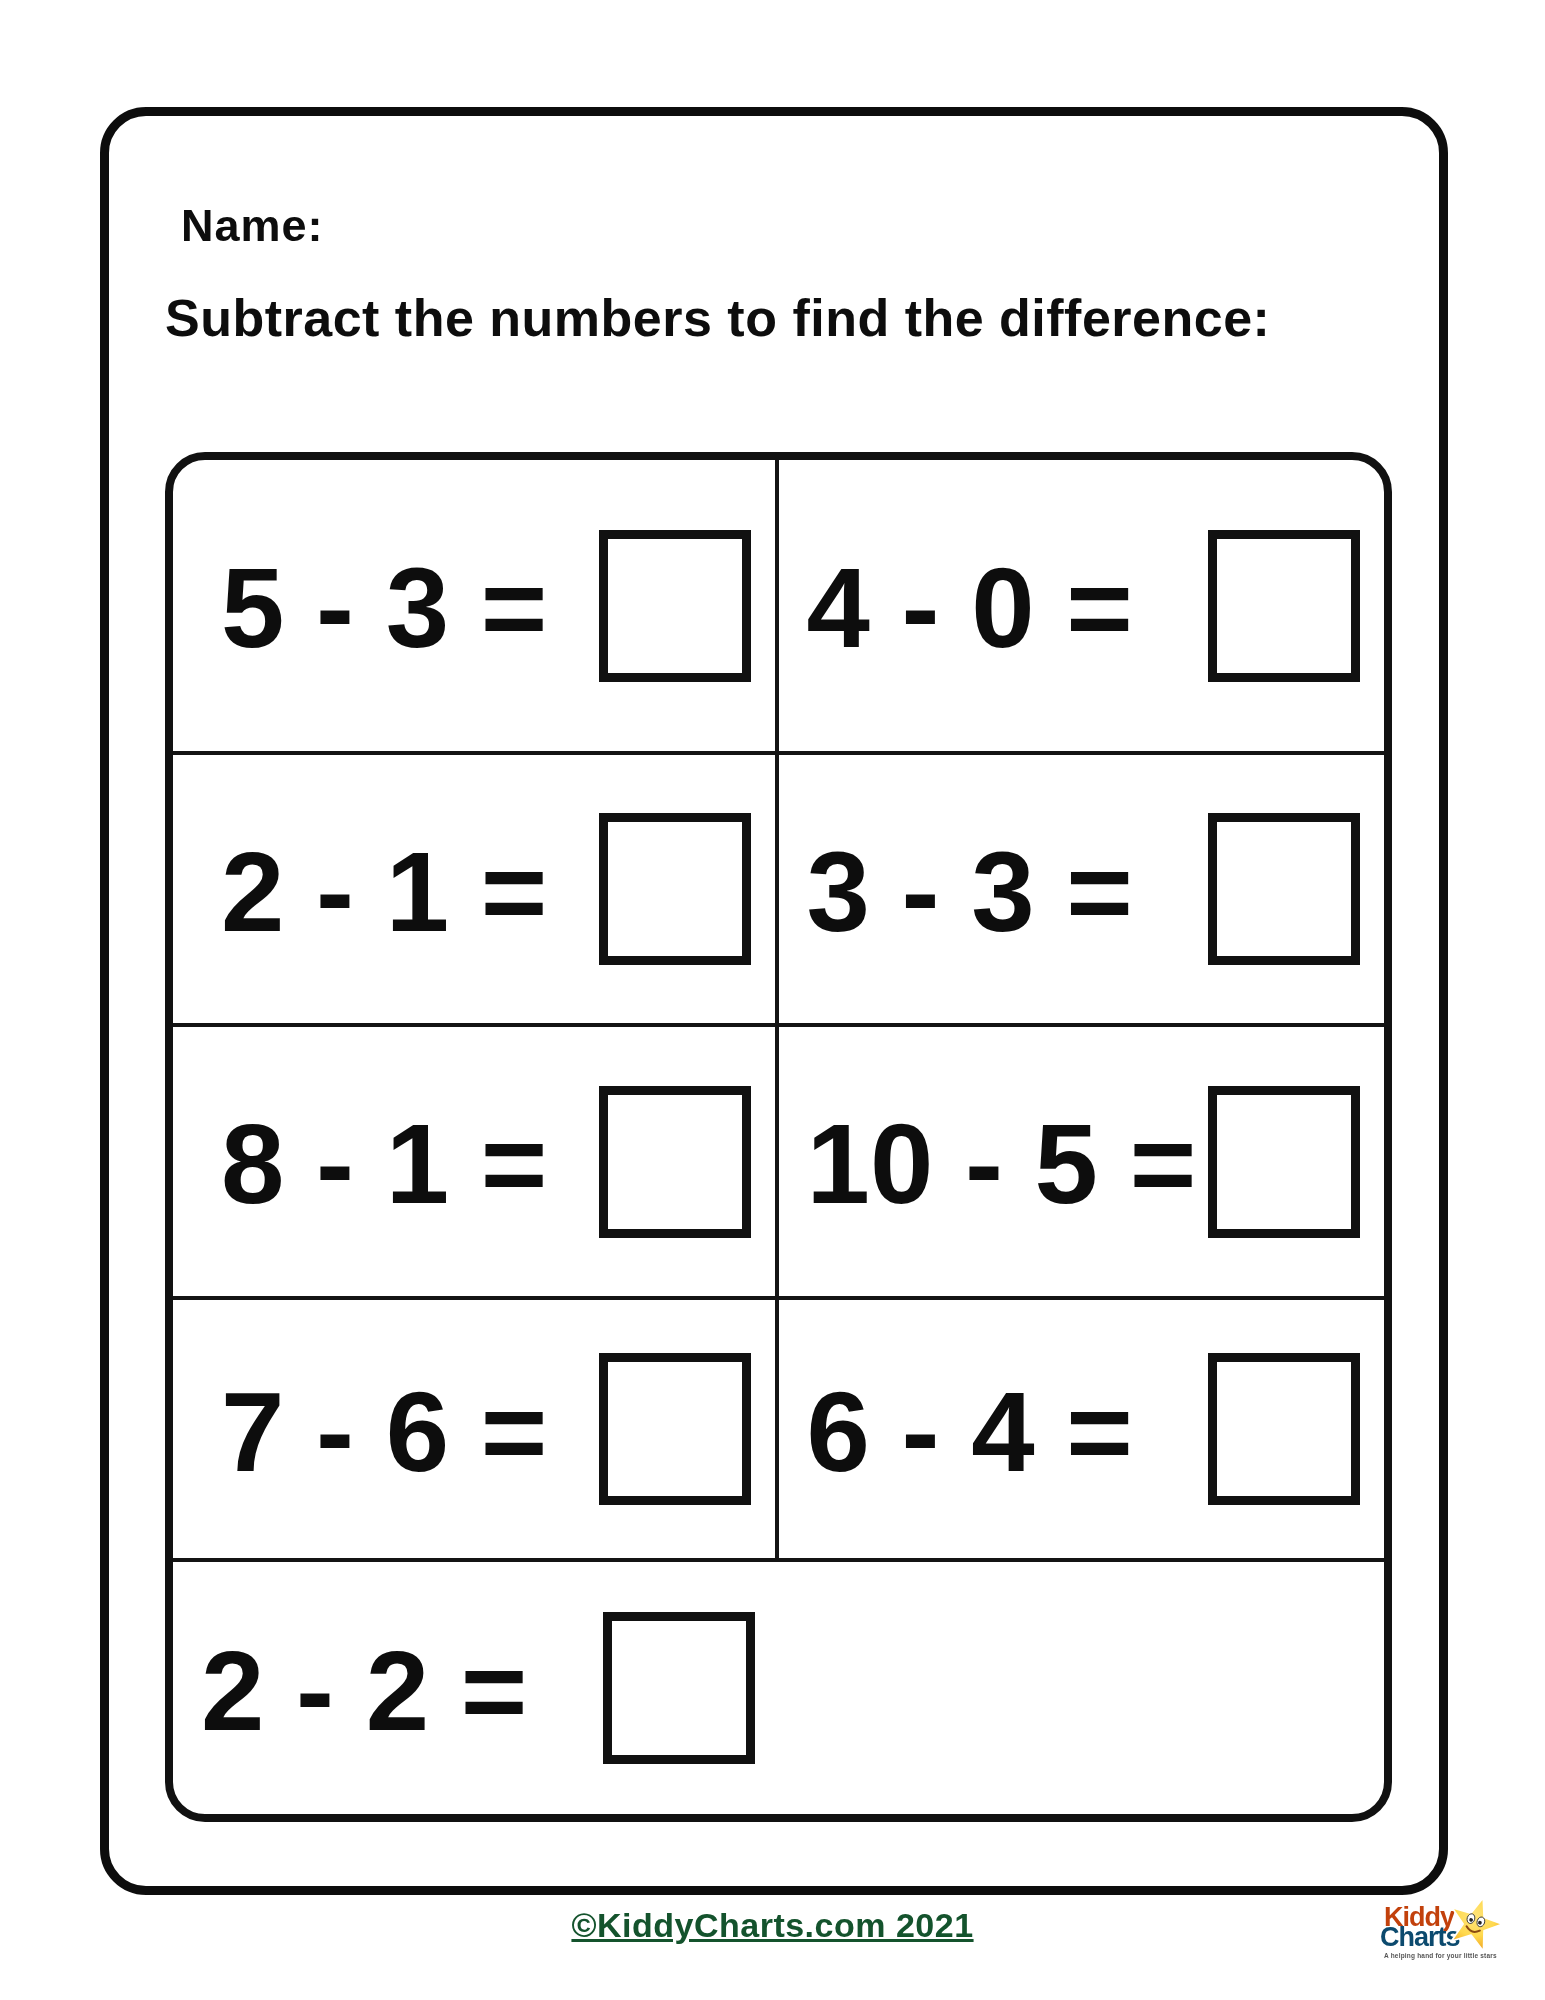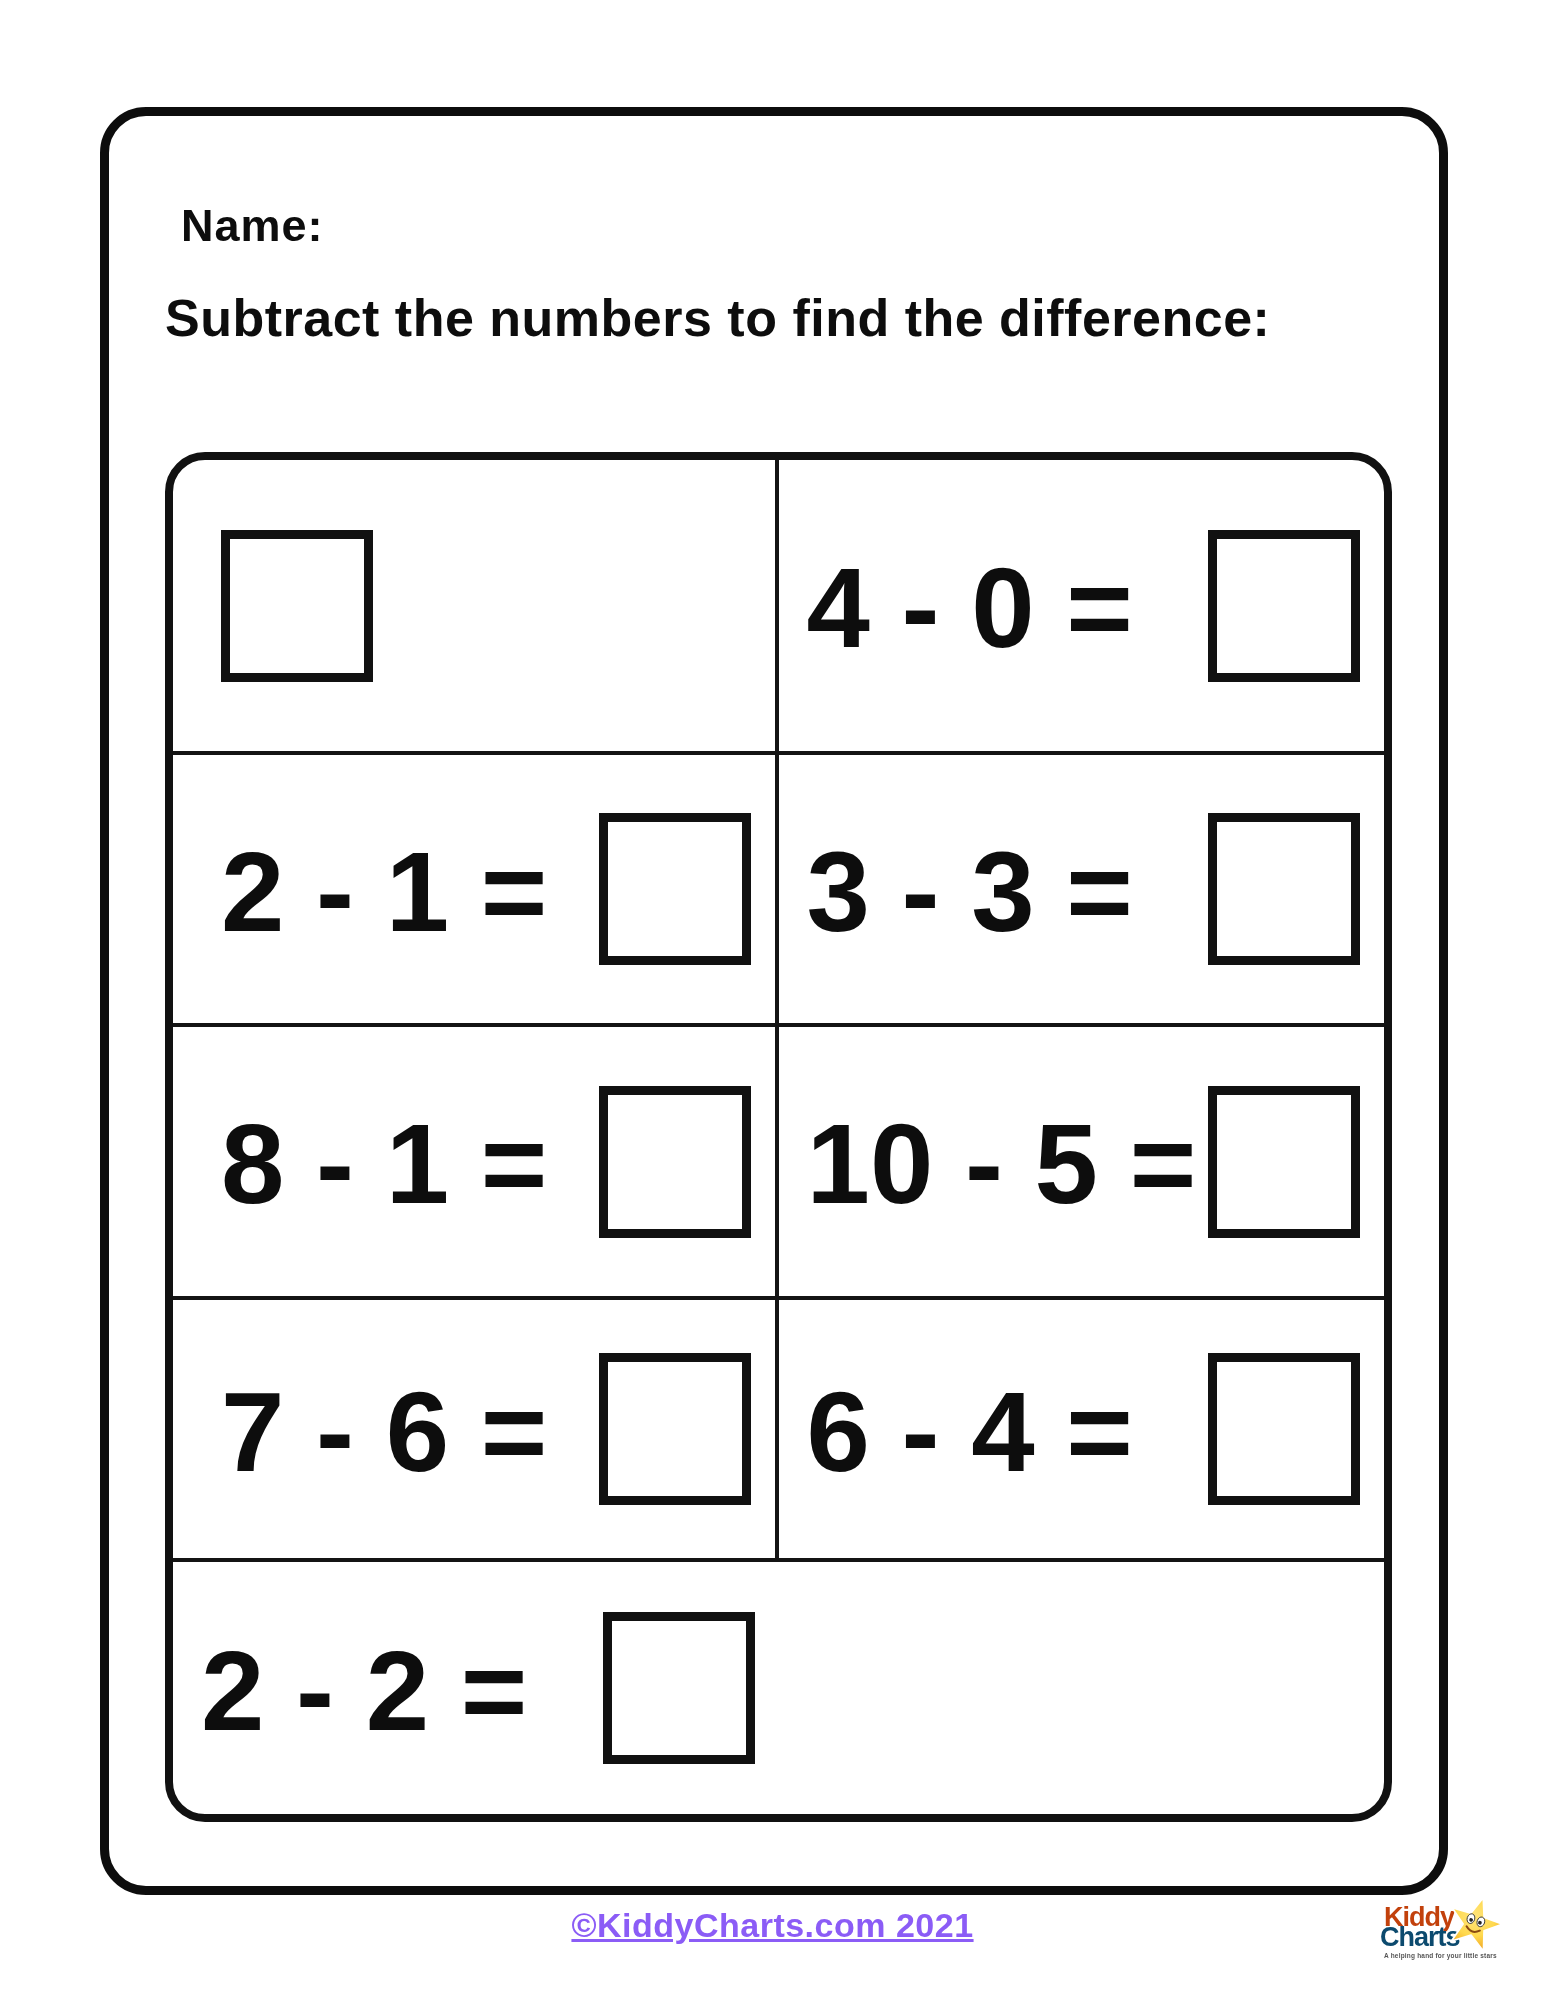--- a/index.html
+++ b/index.html
@@ -70,21 +70,21 @@
     background:#ffffff;
     flex-shrink:0;
   }
   .footer-copyright{
     position:absolute;
     left:50%;top:1906px;
     transform:translateX(-50%);
     font-size:34px;font-weight:700;
     text-decoration:underline;
     letter-spacing:0.5px;
-    color:#8b5cf6;
+    color:#14532d;
     white-space:nowrap;
   }
   .kiddycharts-logo{
     position:absolute;
     left:1378px;top:1896px;
     width:150px;height:80px;
   }
   .logo-word-kiddy{
     position:absolute;left:6px;top:8px;
     font-size:27px;font-weight:700;
@@ -118,20 +118,21 @@
 
 <div class="page-border"></div>
 
 <div class="name-label">Name:</div>
 
 <div class="instruction-text">Subtract the numbers to find the difference:</div>
 
 <div class="worksheet-table">
 
   <div class="problem-cell col-left row-mid">
+    <span class="expression-text">5 - 3 =</span>
     <span class="answer-box"></span>
   </div>
   <div class="problem-cell col-right row-mid">
     <span class="expression-text">4 - 0 =</span>
     <span class="answer-box"></span>
   </div>
 
   <div class="problem-cell col-left row-mid">
     <span class="expression-text">2 - 1 =</span>
     <span class="answer-box"></span>

